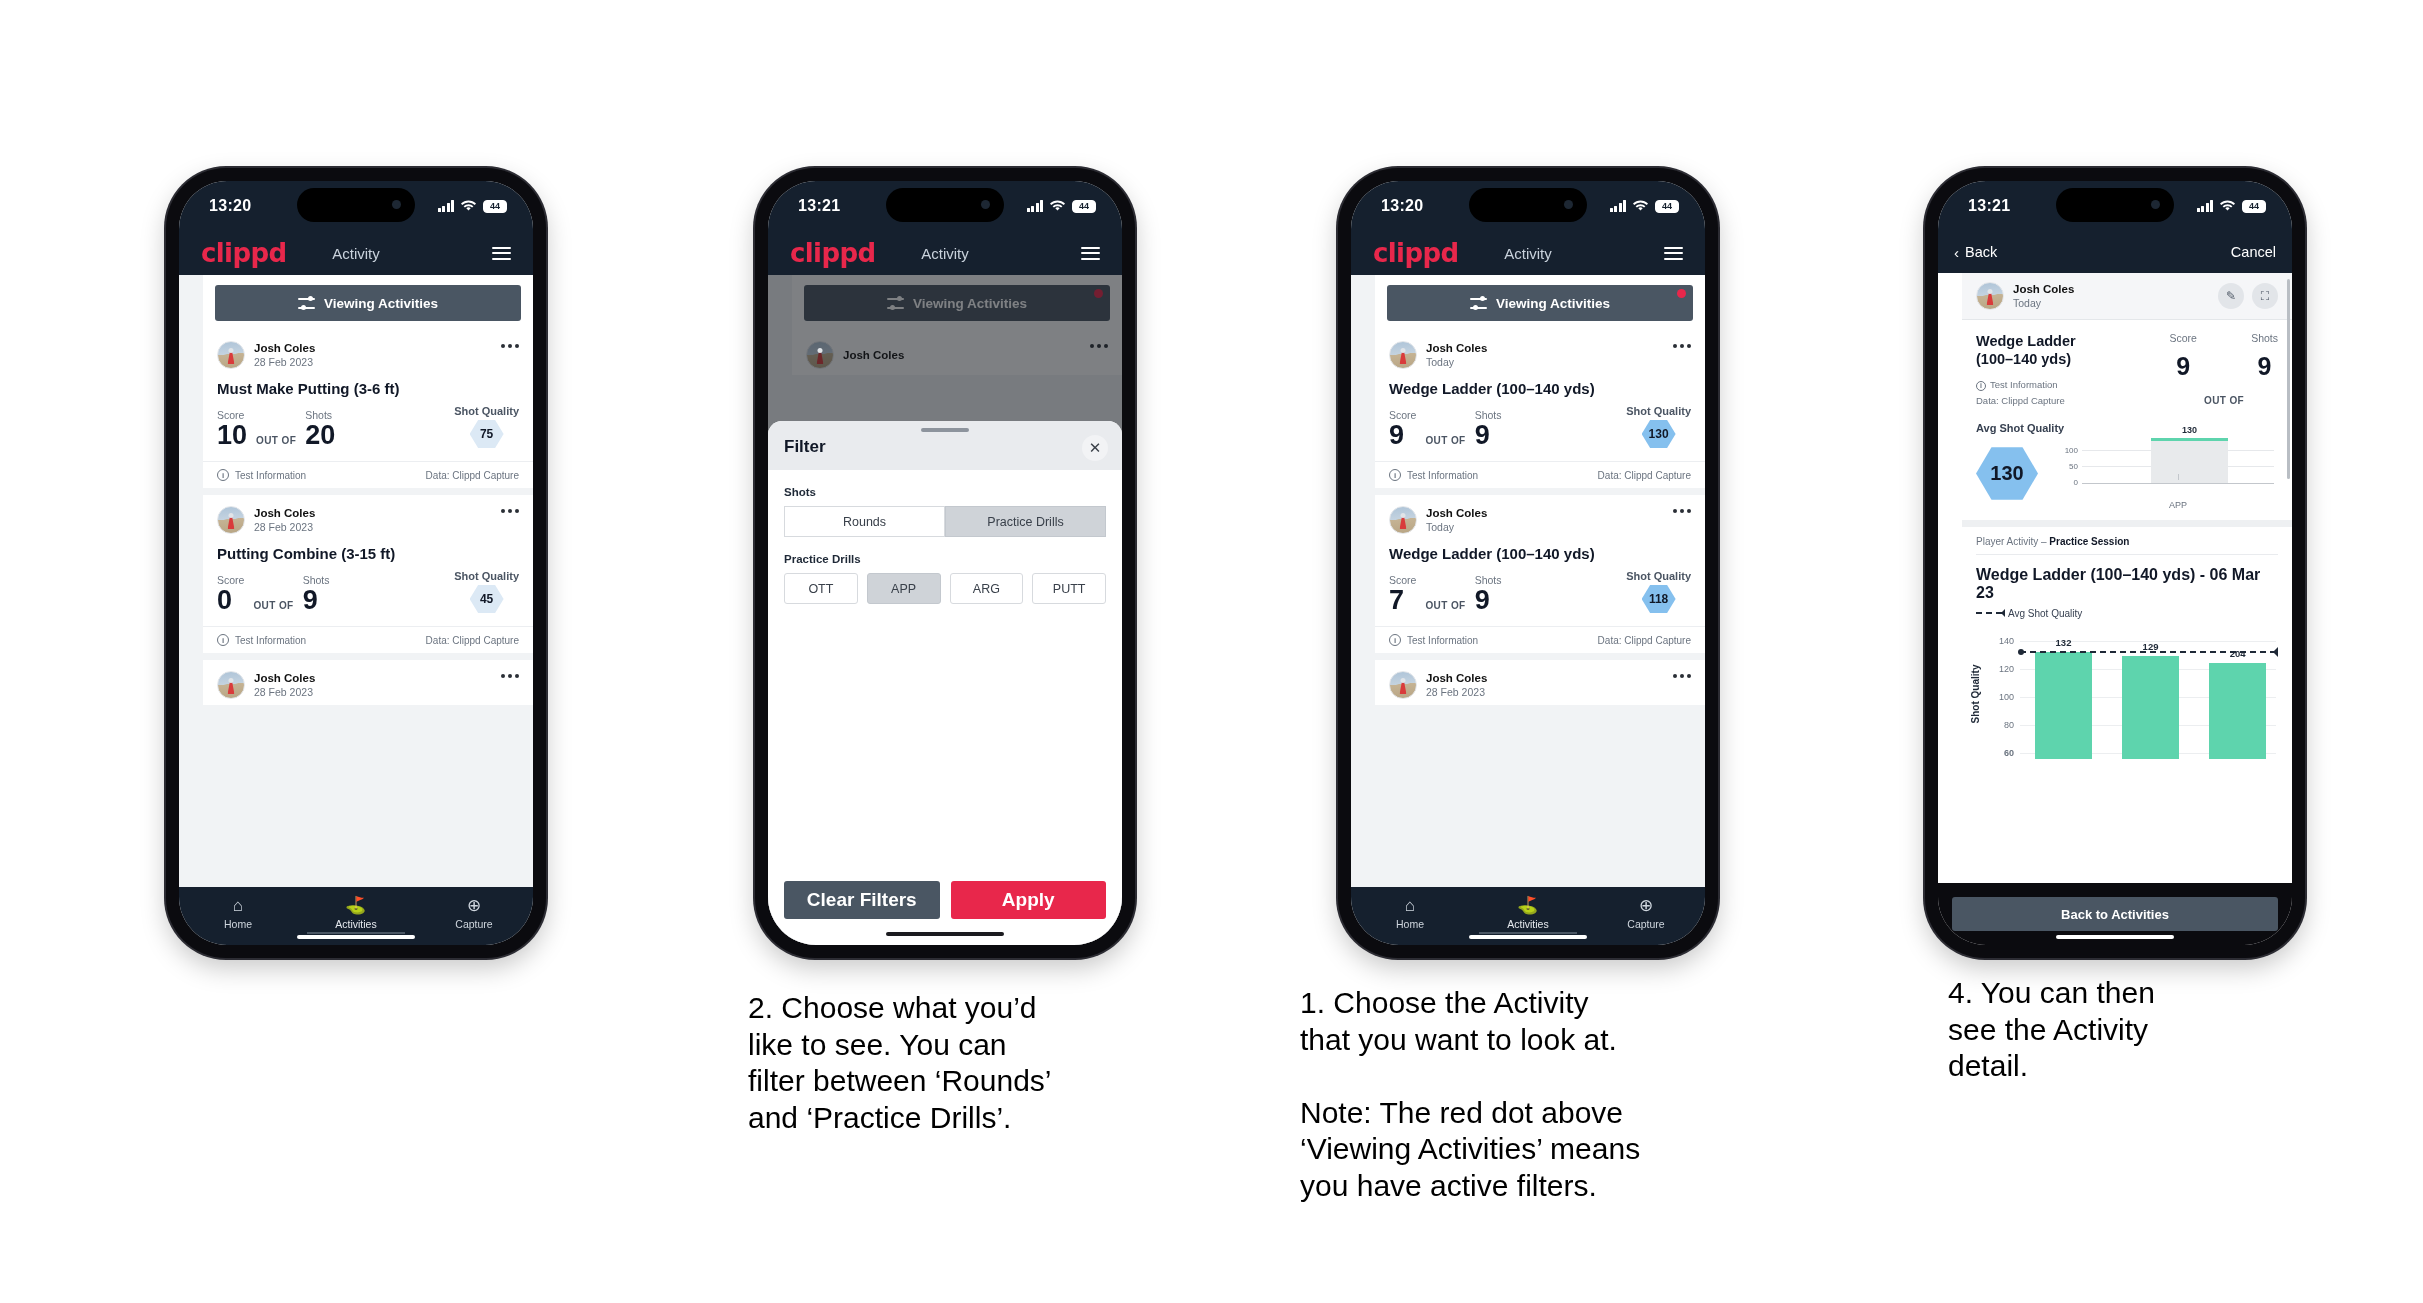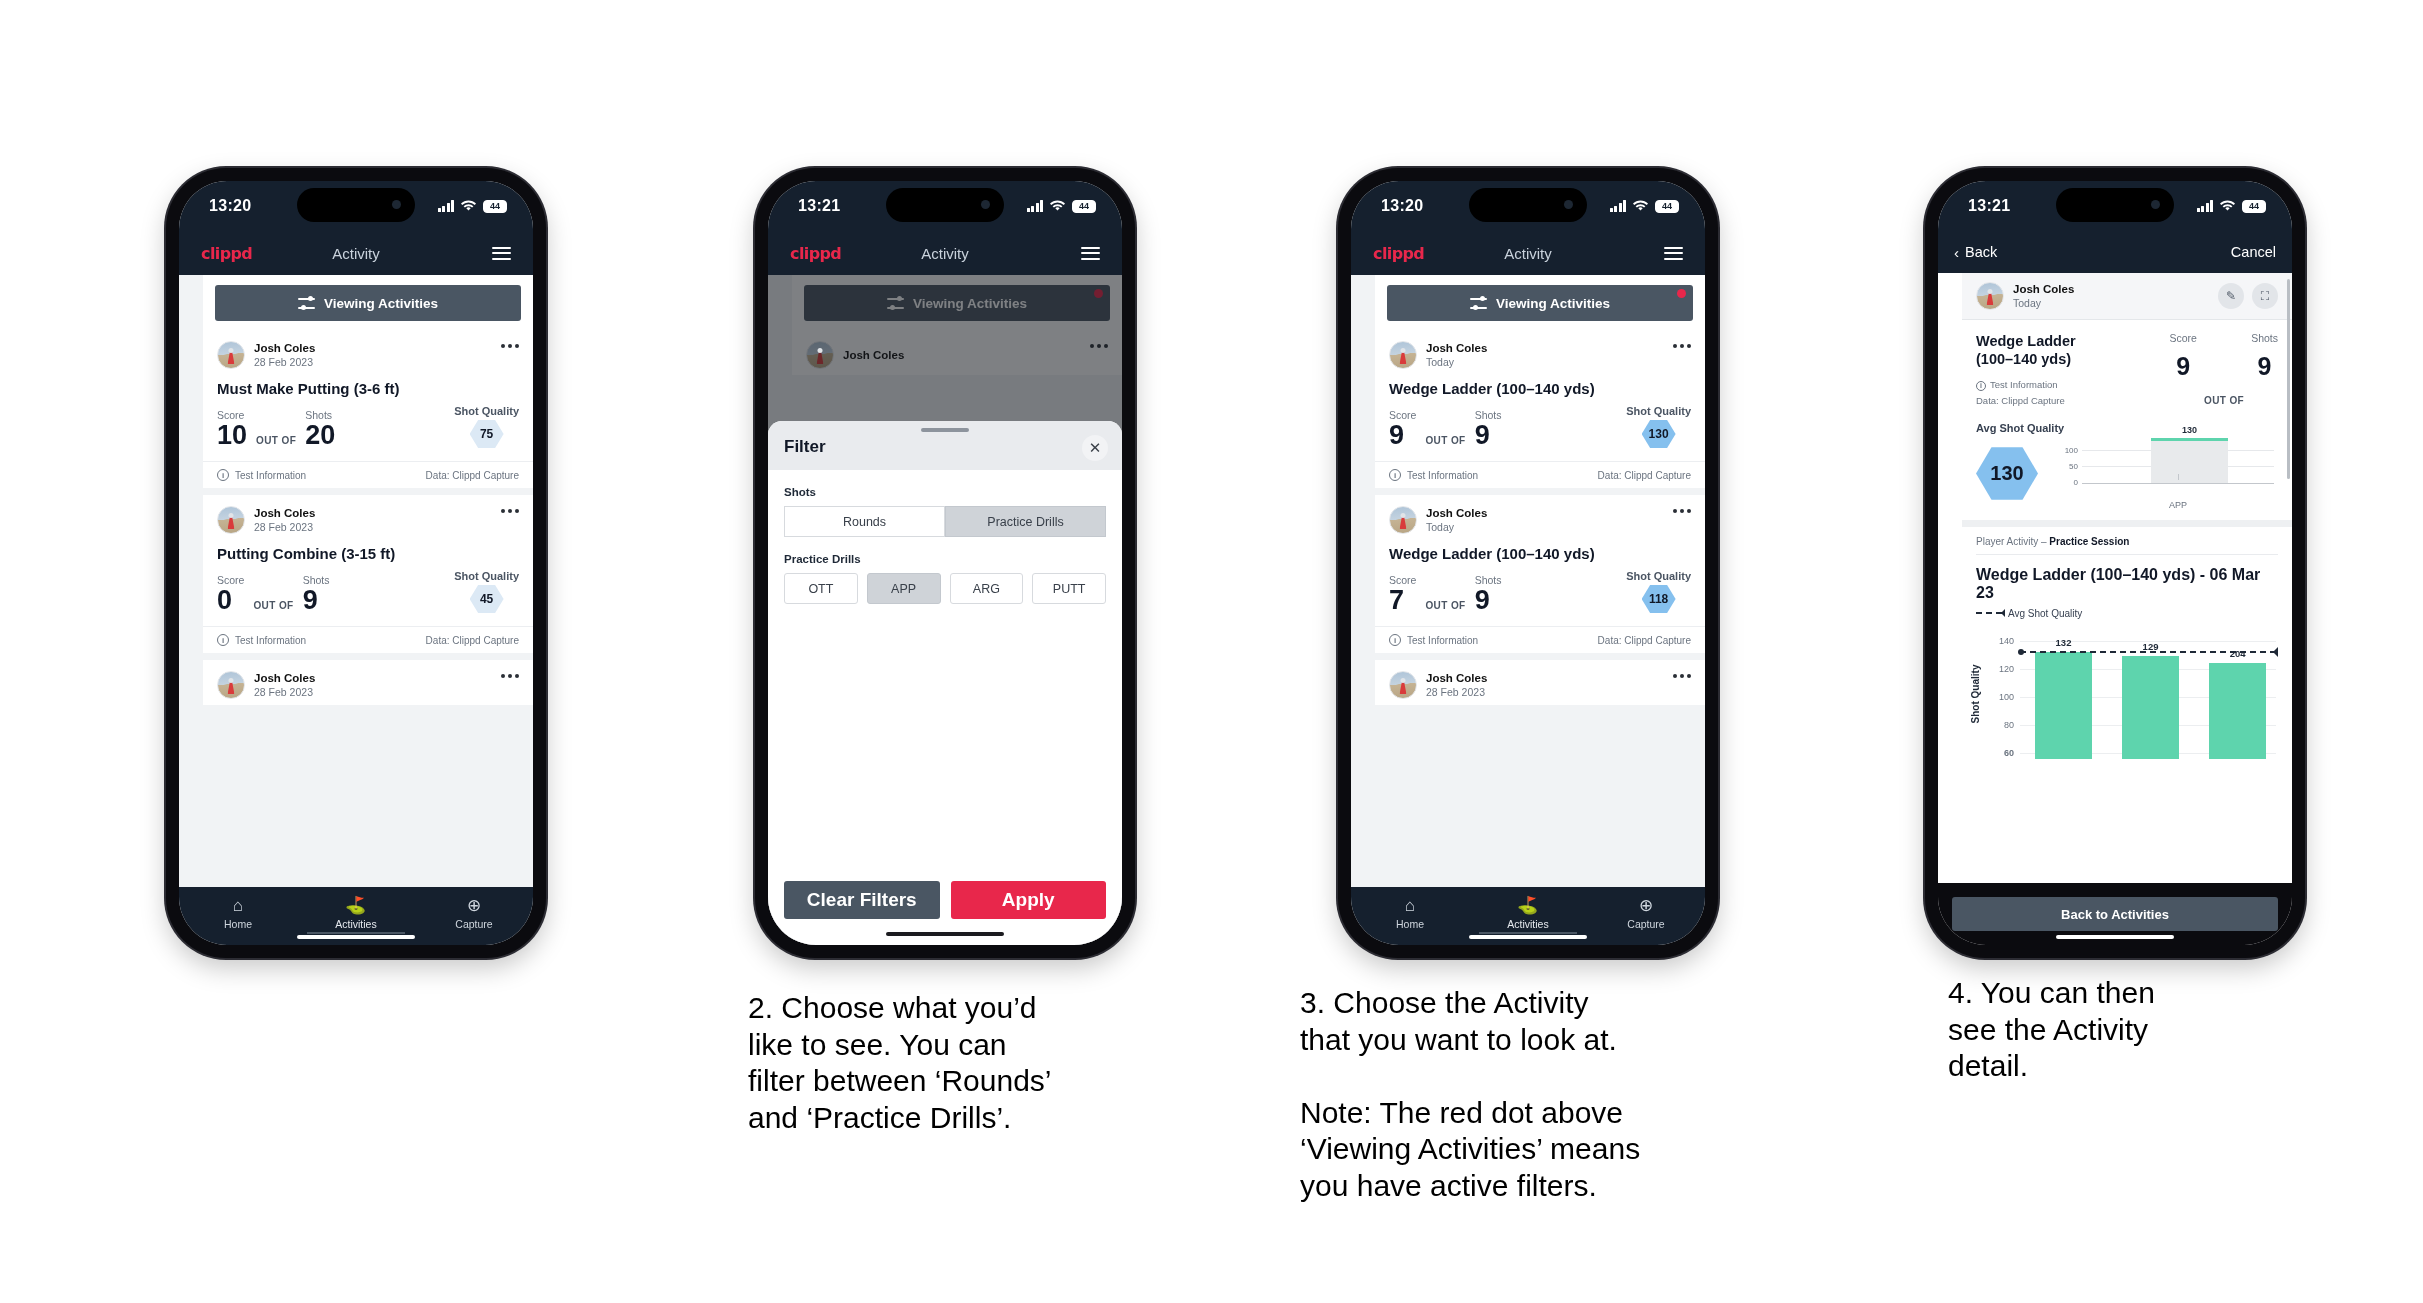--- a/index.html
+++ b/index.html
@@ -62,21 +62,21 @@
 
   
   .appbar {
     height: 44px; flex: 0 0 44px;
     background: #15202e;
     display: flex; align-items: center;
     padding: 0 22px;
     position: relative;
   }
   .brand {
-    color: #e8274b; font-size: 16px; font-weight: bold;
+    color: #e8274b; font-size: 26px; font-weight: bold;
     letter-spacing: -.6px; font-family: "DejaVu Sans", sans-serif;
   }
   .appbar-title {
     position: absolute; left: 50%; transform: translateX(-50%);
     color: #c9d2dc; font-size: 15px;
   }
   .hamburger { margin-left: auto; display:flex; flex-direction:column; gap:3.5px; }
   .hamburger span { display:block; width: 19px; height: 2px; background:#fff; border-radius:1px; }
 
   
@@ -838,21 +838,21 @@
       <div class="backbtn" style="flex:1;">Back to Activities</div>
       <div class="tab-underline"></div>
     </div>
    </div>
   </div>
 
   <div class="caption" style="left:748px; top:990px; width:500px;">2. Choose what you’d
 like to see. You can
 filter between ‘Rounds’
 and ‘Practice Drills’.</div>
-  <div class="caption" style="left:1300px; top:985px; width:560px;">3. Choose the Activity
+  <div class="caption" style="left:1300px; top:985px; width:560px;">1. Choose the Activity
 that you want to look at.
 
 Note: The red dot above
 ‘Viewing Activities’ means
 you have active filters.</div>
   <div class="caption" style="left:1948px; top:975px; width:440px;">4. You can then
 see the Activity
 detail.</div>
 
 </div>

